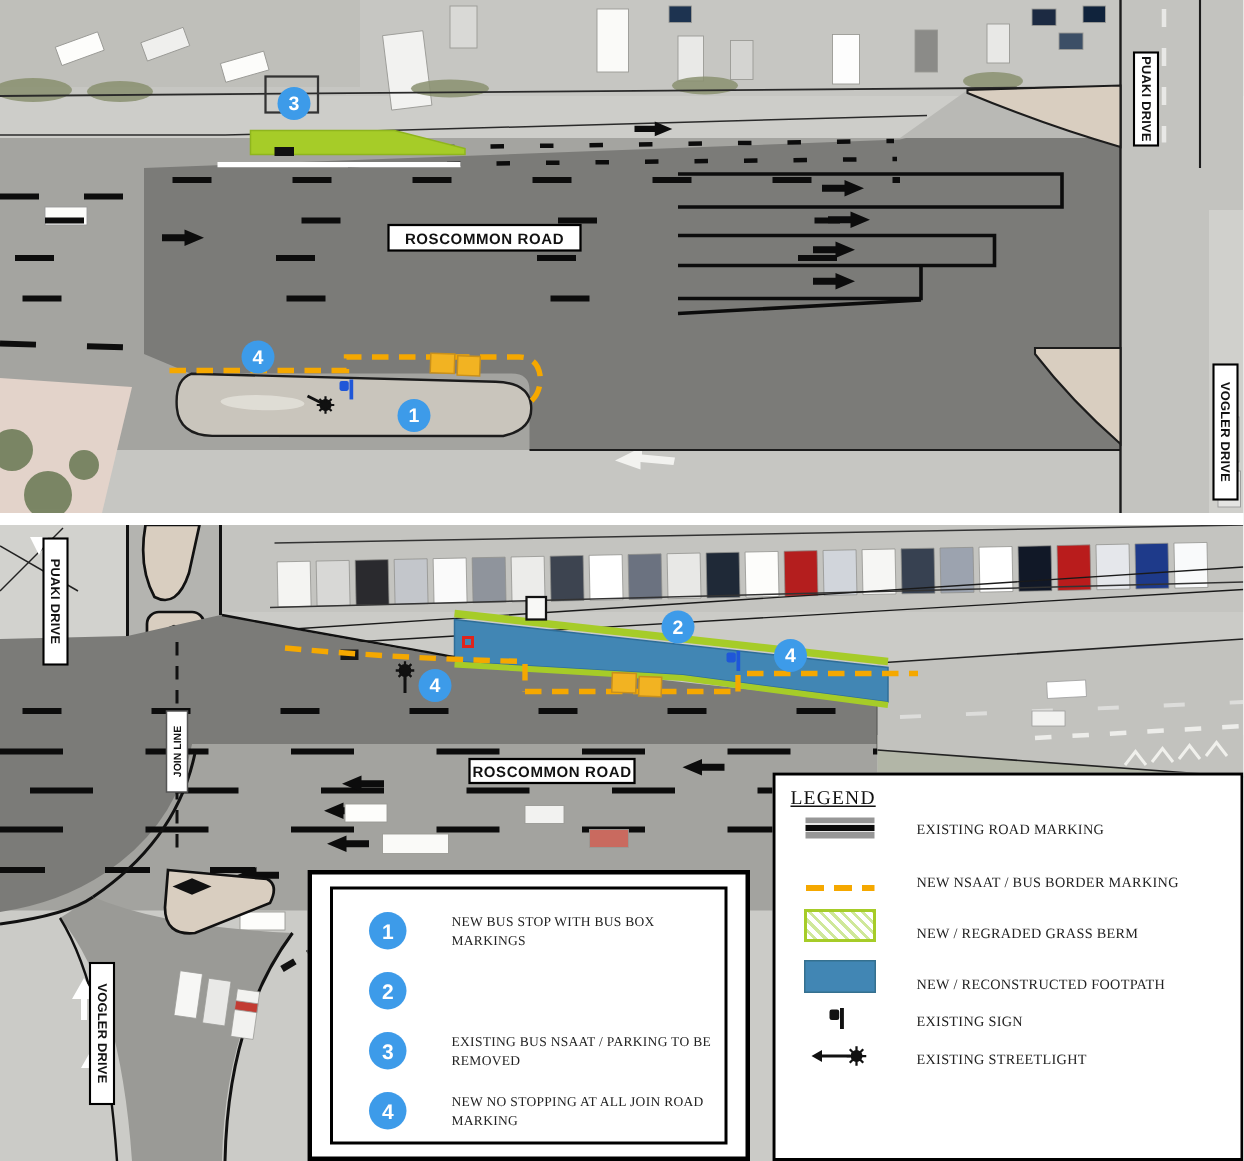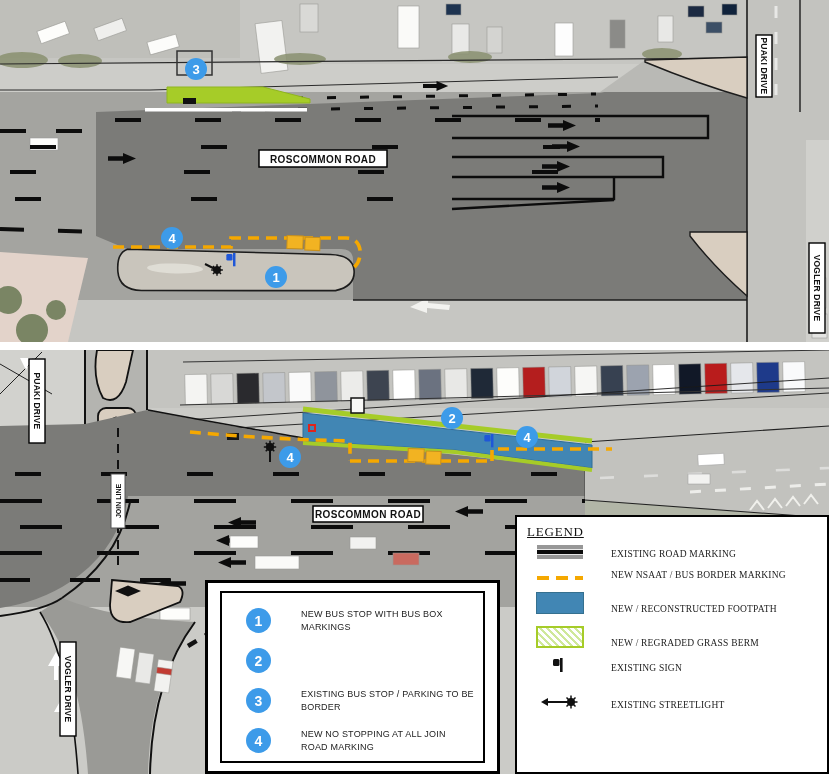--- a/index.html
+++ b/index.html
@@ -19,32 +19,32 @@
   .lg-label{font-size:9.5px;color:#222;letter-spacing:.2px;margin-left:22px;white-space:nowrap;}
   .sw-existing{width:46px;height:14px;background:linear-gradient(#979797 0 4px,#e7e7e7 4px 5px,#0b0b0b 5px 9px,#e7e7e7 9px 10px,#979797 10px 14px);}
   .sw-newroad{width:46px;height:13px;background:linear-gradient(#9a9a9a 0 5px,#fff 5px 8px,#9a9a9a 8px 13px);}
   .sw-nsaat{width:46px;height:4px;background:repeating-linear-gradient(90deg,#F5A800 0 12px,transparent 12px 19px);}
   .sw-footpath{width:46px;height:20px;background:#4186B4;border:1px solid #35708f;}
   .sw-berm{width:44px;height:18px;border:2px solid #A6CC28;
            background:repeating-linear-gradient(45deg,#fff 0 3px,#cfe89a 3px 5px);}
   .sw-tactile{width:22px;height:9px;background:#F2B322;border:1px solid #c8901c;
            background-image:repeating-linear-gradient(90deg,rgba(170,110,10,.85) 0 1px,transparent 1px 4px),
                             repeating-linear-gradient(0deg,rgba(170,110,10,.85) 0 1px,transparent 1px 4px);}
-  .mt2{margin-top:5px}.mt3{margin-top:7px}.mt4{margin-top:11px}.mt5{margin-top:12px}
-  .mt6{margin-top:9px}.mt7{margin-top:10px}.mt8{margin-top:21px}.mt9{margin-top:7px}
+  .mt2{margin-top:5px}.mt3{margin-top:7px}.mt4{margin-top:25px}.mt5{margin-top:12px}
+  .mt6{margin-top:9px}.mt7{margin-top:10px}.mt8{margin-top:9px}.mt9{margin-top:7px}
 
   
   #callouts{position:absolute;left:205px;top:580px;width:295px;height:194px;box-sizing:border-box;
             background:#fff;border:3px solid #000;z-index:5;}
   #callouts .inner{position:absolute;left:12px;right:12px;top:8px;bottom:8px;border:2px solid #000;
             padding:15px 8px 0 24px;box-sizing:border-box;}
   .c-row{display:flex;align-items:center;margin-bottom:15px;}
   .c-num{width:25px;height:25px;border-radius:50%;background:#3D9BE9;color:#fff;flex:none;
          display:flex;align-items:center;justify-content:center;font-size:14px;font-weight:bold;}
-  .c-text{width:218px;margin-left:30px;font-size:9px;line-height:1.4;color:#222;letter-spacing:.2px;}
+  .c-text{width:218px;margin-left:30px;font-size:9px;line-height:1.4;color:#222;letter-spacing:.2px;font-family:Liberation Serif, serif;}
 
   svg text{font-family:"Liberation Sans",sans-serif;}
   .roadlbl{font-size:10px;font-weight:bold;fill:#111;letter-spacing:.4px;}
   .stlbl{font-size:8.5px;font-weight:bold;fill:#111;letter-spacing:.2px;}
   .joinlbl{font-size:7px;font-weight:bold;fill:#111;}
   .mnum{font-size:13px;font-weight:bold;fill:#fff;}
 </style>
 </head>
 <body>
 
@@ -377,29 +377,29 @@
     <div class="lg-label">EXISTING ROAD MARKING</div>
   </div>
   <div class="lg-row mt4">
     <div class="lg-swatch-cell">
           <div class="sw-nsaat"></div>
         </div>
     <div class="lg-label">NEW NSAAT / BUS BORDER MARKING</div>
   </div>
   <div class="lg-row mt5">
     <div class="lg-swatch-cell">
+          <div class="sw-berm"></div>
+        </div>
+    <div class="lg-label">NEW / REGRADED GRASS BERM</div>
+  </div>
+  <div class="lg-row mt5">
+    <div class="lg-swatch-cell">
           <div class="sw-footpath"></div>
         </div>
     <div class="lg-label">NEW / RECONSTRUCTED FOOTPATH</div>
-  </div>
-  <div class="lg-row mt5">
-    <div class="lg-swatch-cell">
-          <div class="sw-berm"></div>
-        </div>
-    <div class="lg-label">NEW / REGRADED GRASS BERM</div>
   </div>
   <div class="lg-row mt6">
     <div class="lg-swatch-cell">
       <svg width="18" height="16" viewBox="-9 0 18 16">
         <rect x="0" y="1" width="2.6" height="14" fill="#111"></rect>
             <rect x="-7" y="2" width="6.5" height="7" rx="1.5" fill="#111"></rect>
       </svg>
     </div>
     <div class="lg-label">EXISTING SIGN</div>
   </div>
@@ -422,21 +422,21 @@
   <div class="inner">
     <div class="c-row">
       <div class="c-num">1</div>
       <div class="c-text">NEW BUS STOP WITH BUS BOX MARKINGS</div>
     </div>
     <div class="c-row">
       <div class="c-num">2</div>
     </div>
     <div class="c-row">
       <div class="c-num">3</div>
-      <div class="c-text">EXISTING BUS STOP / PARKING TO BE BORDER</div>
+      <div class="c-text">EXISTING BUS NSAAT / PARKING TO BE REMOVED</div>
     </div>
     <div class="c-row">
       <div class="c-num">4</div>
       <div class="c-text">NEW NO STOPPING AT ALL JOIN ROAD MARKING</div>
     </div>
   </div>
 </div>
 
 </div>
 

